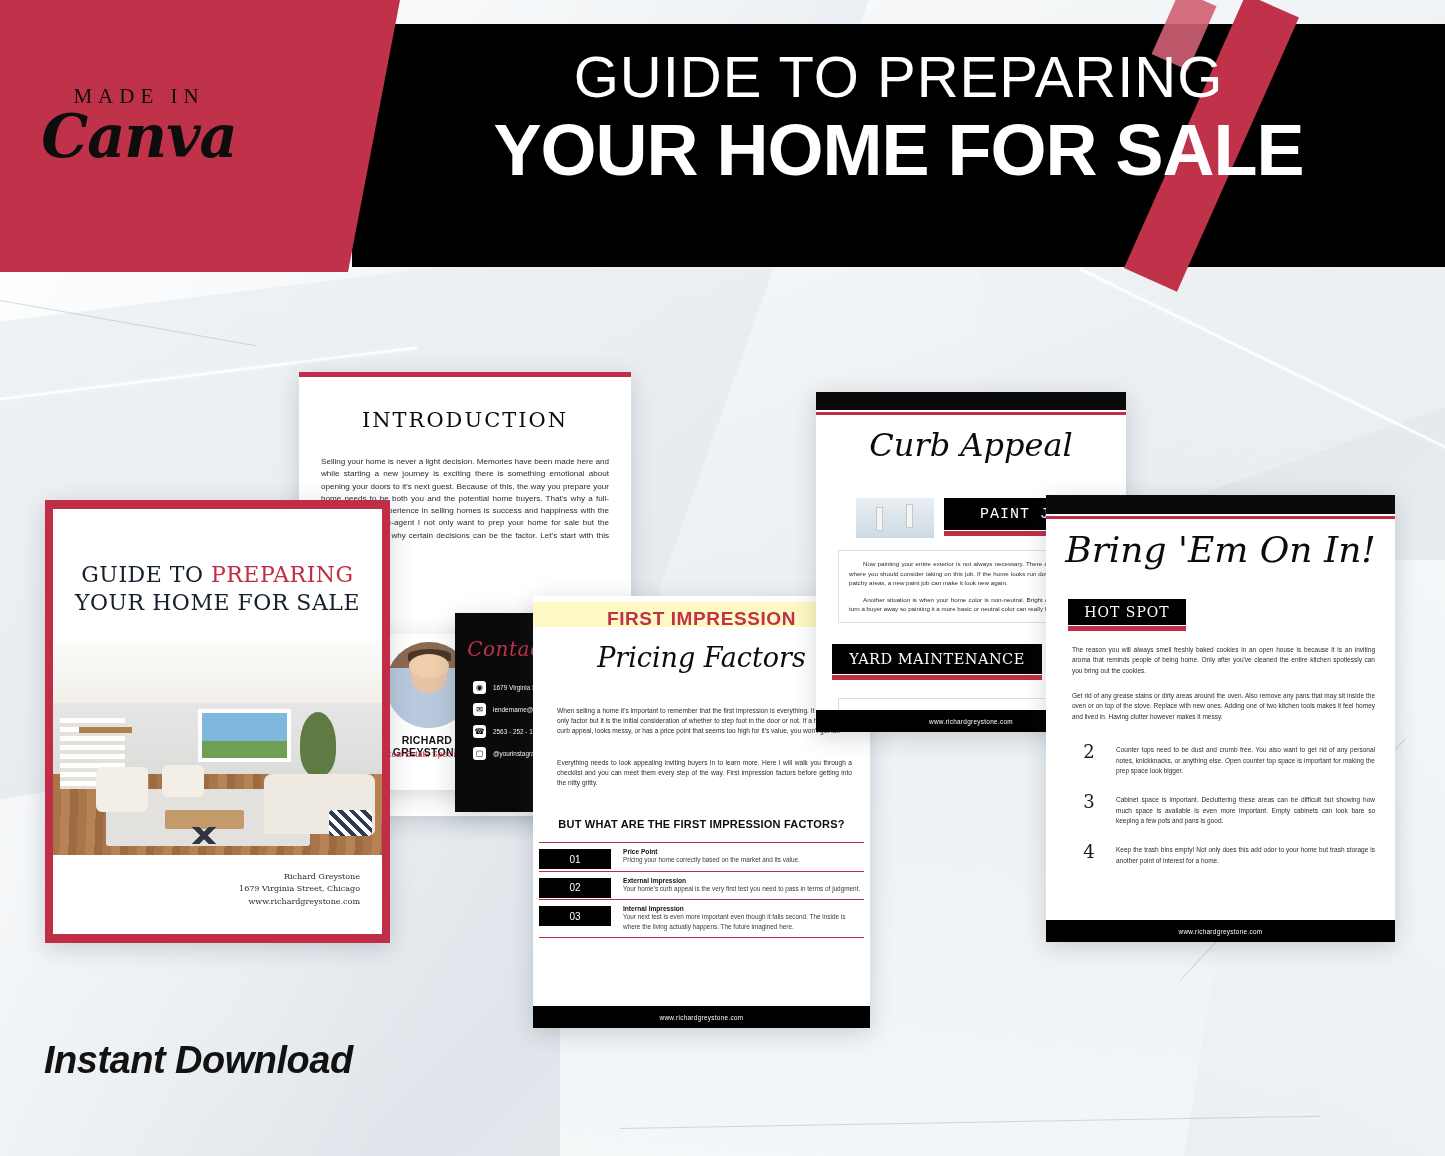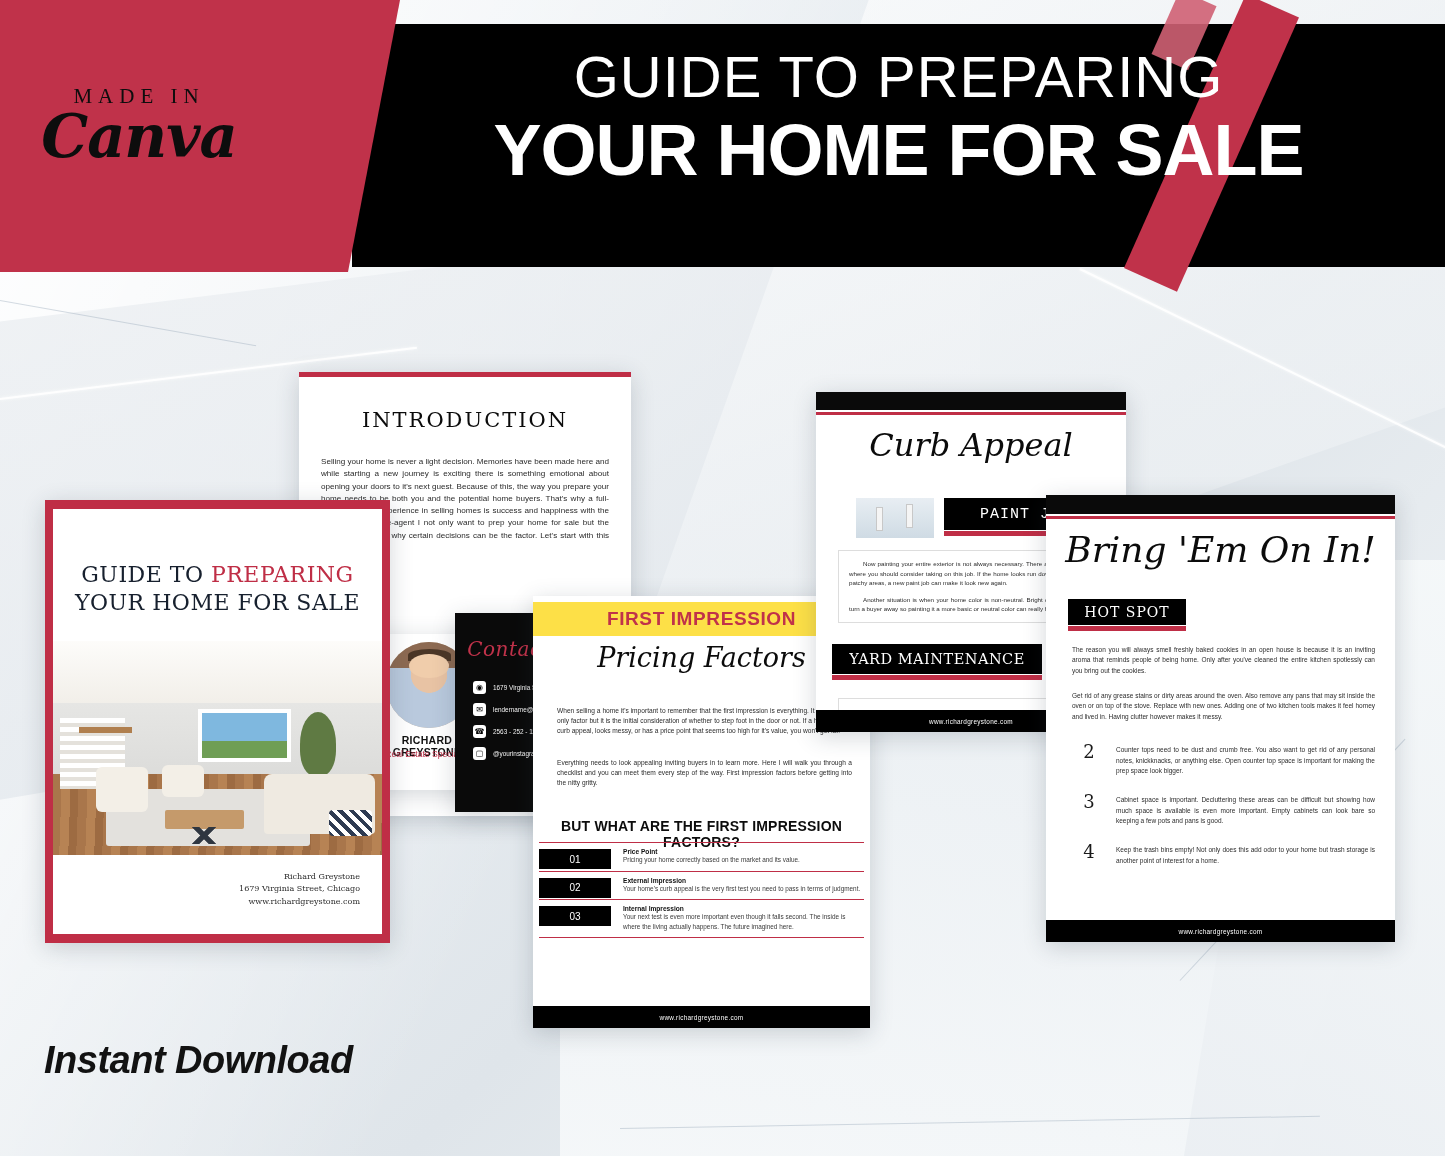--- a/index.html
+++ b/index.html
@@ -115,30 +115,30 @@
   .face{position:absolute;inset:0;background:radial-gradient(circle at 50% 38%,#e8c3a4 0 26%,transparent 27%),
         linear-gradient(#8d6a52 0 30%,#b9c9dd 30% 100%);}
   .face:after{content:"";position:absolute;left:27%;top:14%;width:46%;height:28%;border-radius:50%;background:#f0cdab;}
   .face:before{content:"";position:absolute;left:25%;top:8%;width:50%;height:14%;border-radius:50% 50% 0 0;background:#4b3626;}
   #doc-agent .nm{position:absolute;left:0;right:0;top:100px;text-align:center;font-weight:700;
      font-size:10.5px;color:#111;letter-spacing:.3px;}
   #doc-agent .rl{position:absolute;left:0;right:0;top:115px;text-align:center;font-size:8.6px;color:#bf2e46;}
 
   
   #doc-first{left:533px;top:596px;width:337px;height:432px;}
-  #doc-first .hbar{position:absolute;left:0;top:6px;width:100%;height:34px;background:#fde047;}
+  #doc-first .hbar{position:absolute;left:0;top:6px;width:100%;height:25px;background:#fef9c3;}
   #doc-first .hbar span{position:absolute;left:0;right:0;top:6px;text-align:center;color:#c0324a;
      font-size:19px;font-weight:600;letter-spacing:.6px;}
   #doc-first .script-t{position:absolute;left:0;right:0;top:46px;text-align:center;
      font-family:"DejaVu Serif",serif;font-style:italic;font-size:27px;color:#0b0b0b;}
   #doc-first .p1{position:absolute;left:24px;right:18px;top:110px;font-size:6.6px;line-height:1.55;
      color:#2b2b2b;text-align:justify;}
   #doc-first .p2{position:absolute;left:24px;right:18px;top:162px;font-size:6.6px;line-height:1.55;
      color:#2b2b2b;text-align:justify;}
-  #doc-first .qhead{position:absolute;left:0;right:0;top:222px;text-align:center;font-size:14px;
+  #doc-first .qhead{position:absolute;left:0;right:0;top:222px;text-align:center;font-size:11px;
      font-weight:700;color:#0c0c0c;letter-spacing:.2px;}
   #doc-first .rows{position:absolute;left:6px;right:6px;top:246px;}
   .frow{position:relative;border-top:1.6px solid #bf2e46;padding:5px 0 6px 0;}
   .frow:last-child{border-bottom:1.6px solid #bf2e46;}
   .fnum{position:absolute;left:0;top:6px;width:72px;height:20px;background:#000;color:#fff;
      display:flex;align-items:center;justify-content:center;font-size:10px;}
   .ftxt{margin-left:84px;}
   .ftitle{font-size:6.6px;font-weight:600;color:#111;}
   .fdesc{font-size:6.4px;line-height:1.5;color:#3a3a3a;}
   .doc-foot{position:absolute;left:0;right:0;bottom:0;height:22px;background:#000;color:#fff;

